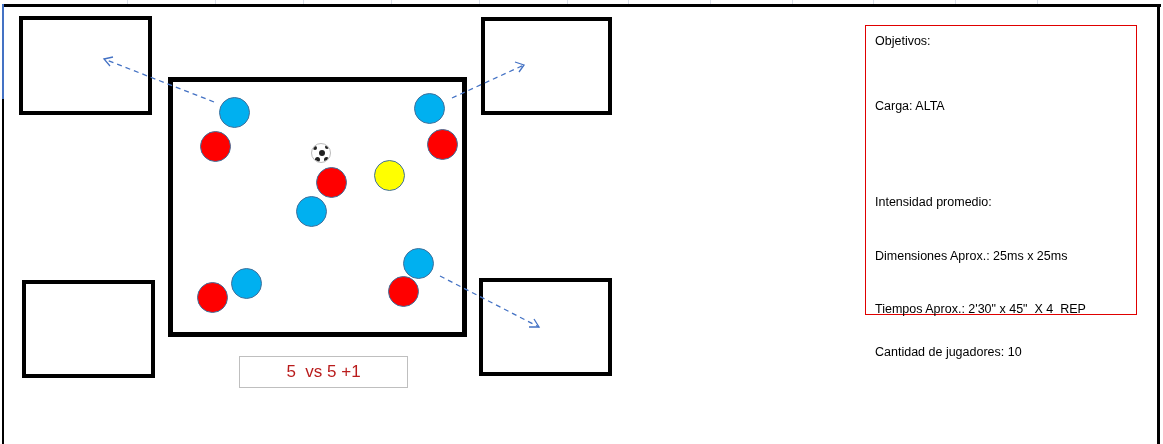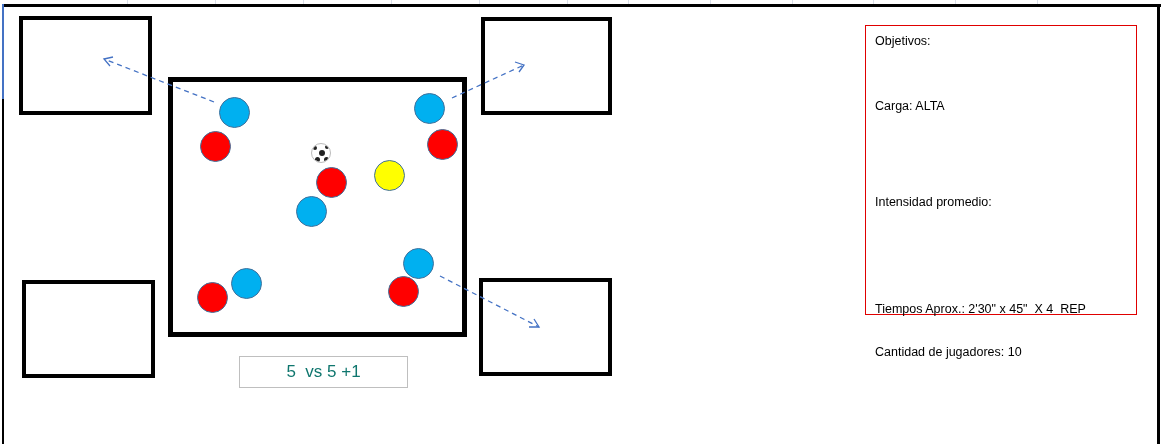--- a/index.html
+++ b/index.html
@@ -10,21 +10,21 @@
   .frame-left { position:absolute; left:2px; top:4px; width:2px; height:440px; background:#000; }
   .frame-left-blue { position:absolute; left:2px; top:4px; width:2px; height:95px; background:#4472c4; }
   .box { position:absolute; border:4px solid #000; box-sizing:border-box; background:transparent; }
   .field { position:absolute; left:168px; top:77px; width:299px; height:260px; border:5px solid #000; box-sizing:border-box; }
   .player { position:absolute; width:31px; height:31px; border-radius:50%; box-sizing:border-box; border:1px solid #41719c; }
   .blue { background:#00b0f0; }
   .red { background:#ff0000; }
   .yellow { background:#ffff00; }
   .ball { position:absolute; width:20px; height:20px; border-radius:50%; background:#fff; border:1px solid #bbb; box-sizing:border-box; overflow:hidden; }
   .ball span { position:absolute; width:6px; height:6px; background:#222; border-radius:50%; }
-  .label-box { position:absolute; left:239px; top:356px; width:169px; height:32px; border:1px solid #bfbfbf; box-sizing:border-box; display:flex; align-items:center; justify-content:center; font-size:17px; color:#0f766e; }
+  .label-box { position:absolute; left:239px; top:356px; width:169px; height:32px; border:1px solid #bfbfbf; box-sizing:border-box; display:flex; align-items:center; justify-content:center; font-size:17px; color:#b91c1c; }
   .info-box { position:absolute; left:865px; top:25px; width:272px; height:290px; border:1px solid #e00000; box-sizing:border-box; }
   .info-line { position:absolute; left:9px; font-size:12.5px; color:#000; white-space:nowrap; }
   svg.arrows { position:absolute; left:0; top:0; }
 </style>
 </head>
 <body>
 
 <div class="gridline-v" style="left:127px"></div>
 <div class="gridline-v" style="left:215px"></div>
 <div class="gridline-v" style="left:303px"></div>
@@ -84,15 +84,16 @@
 </div>
 
 <div class="label-box">
   <span style="white-space:pre;">5  vs 5 +1</span>
 </div>
 
 <div class="info-box">
   <div class="info-line" style="top:8px;">Objetivos:</div>
   <div class="info-line" style="top:73px;">Carga: ALTA</div>
   <div class="info-line" style="top:169px;">Intensidad promedio:</div>
+  <div class="info-line" style="top:223px;">Dimensiones Aprox.: 25ms x 25ms</div>
   <div class="info-line" style="top:276px; white-space:pre;">Tiempos Aprox.: 2'30" x 45"  X 4  REP</div>
   <div class="info-line" style="top:319px;text-align:right;">Cantidad de jugadores: 10</div>
 </div>
 
 </body></html>

